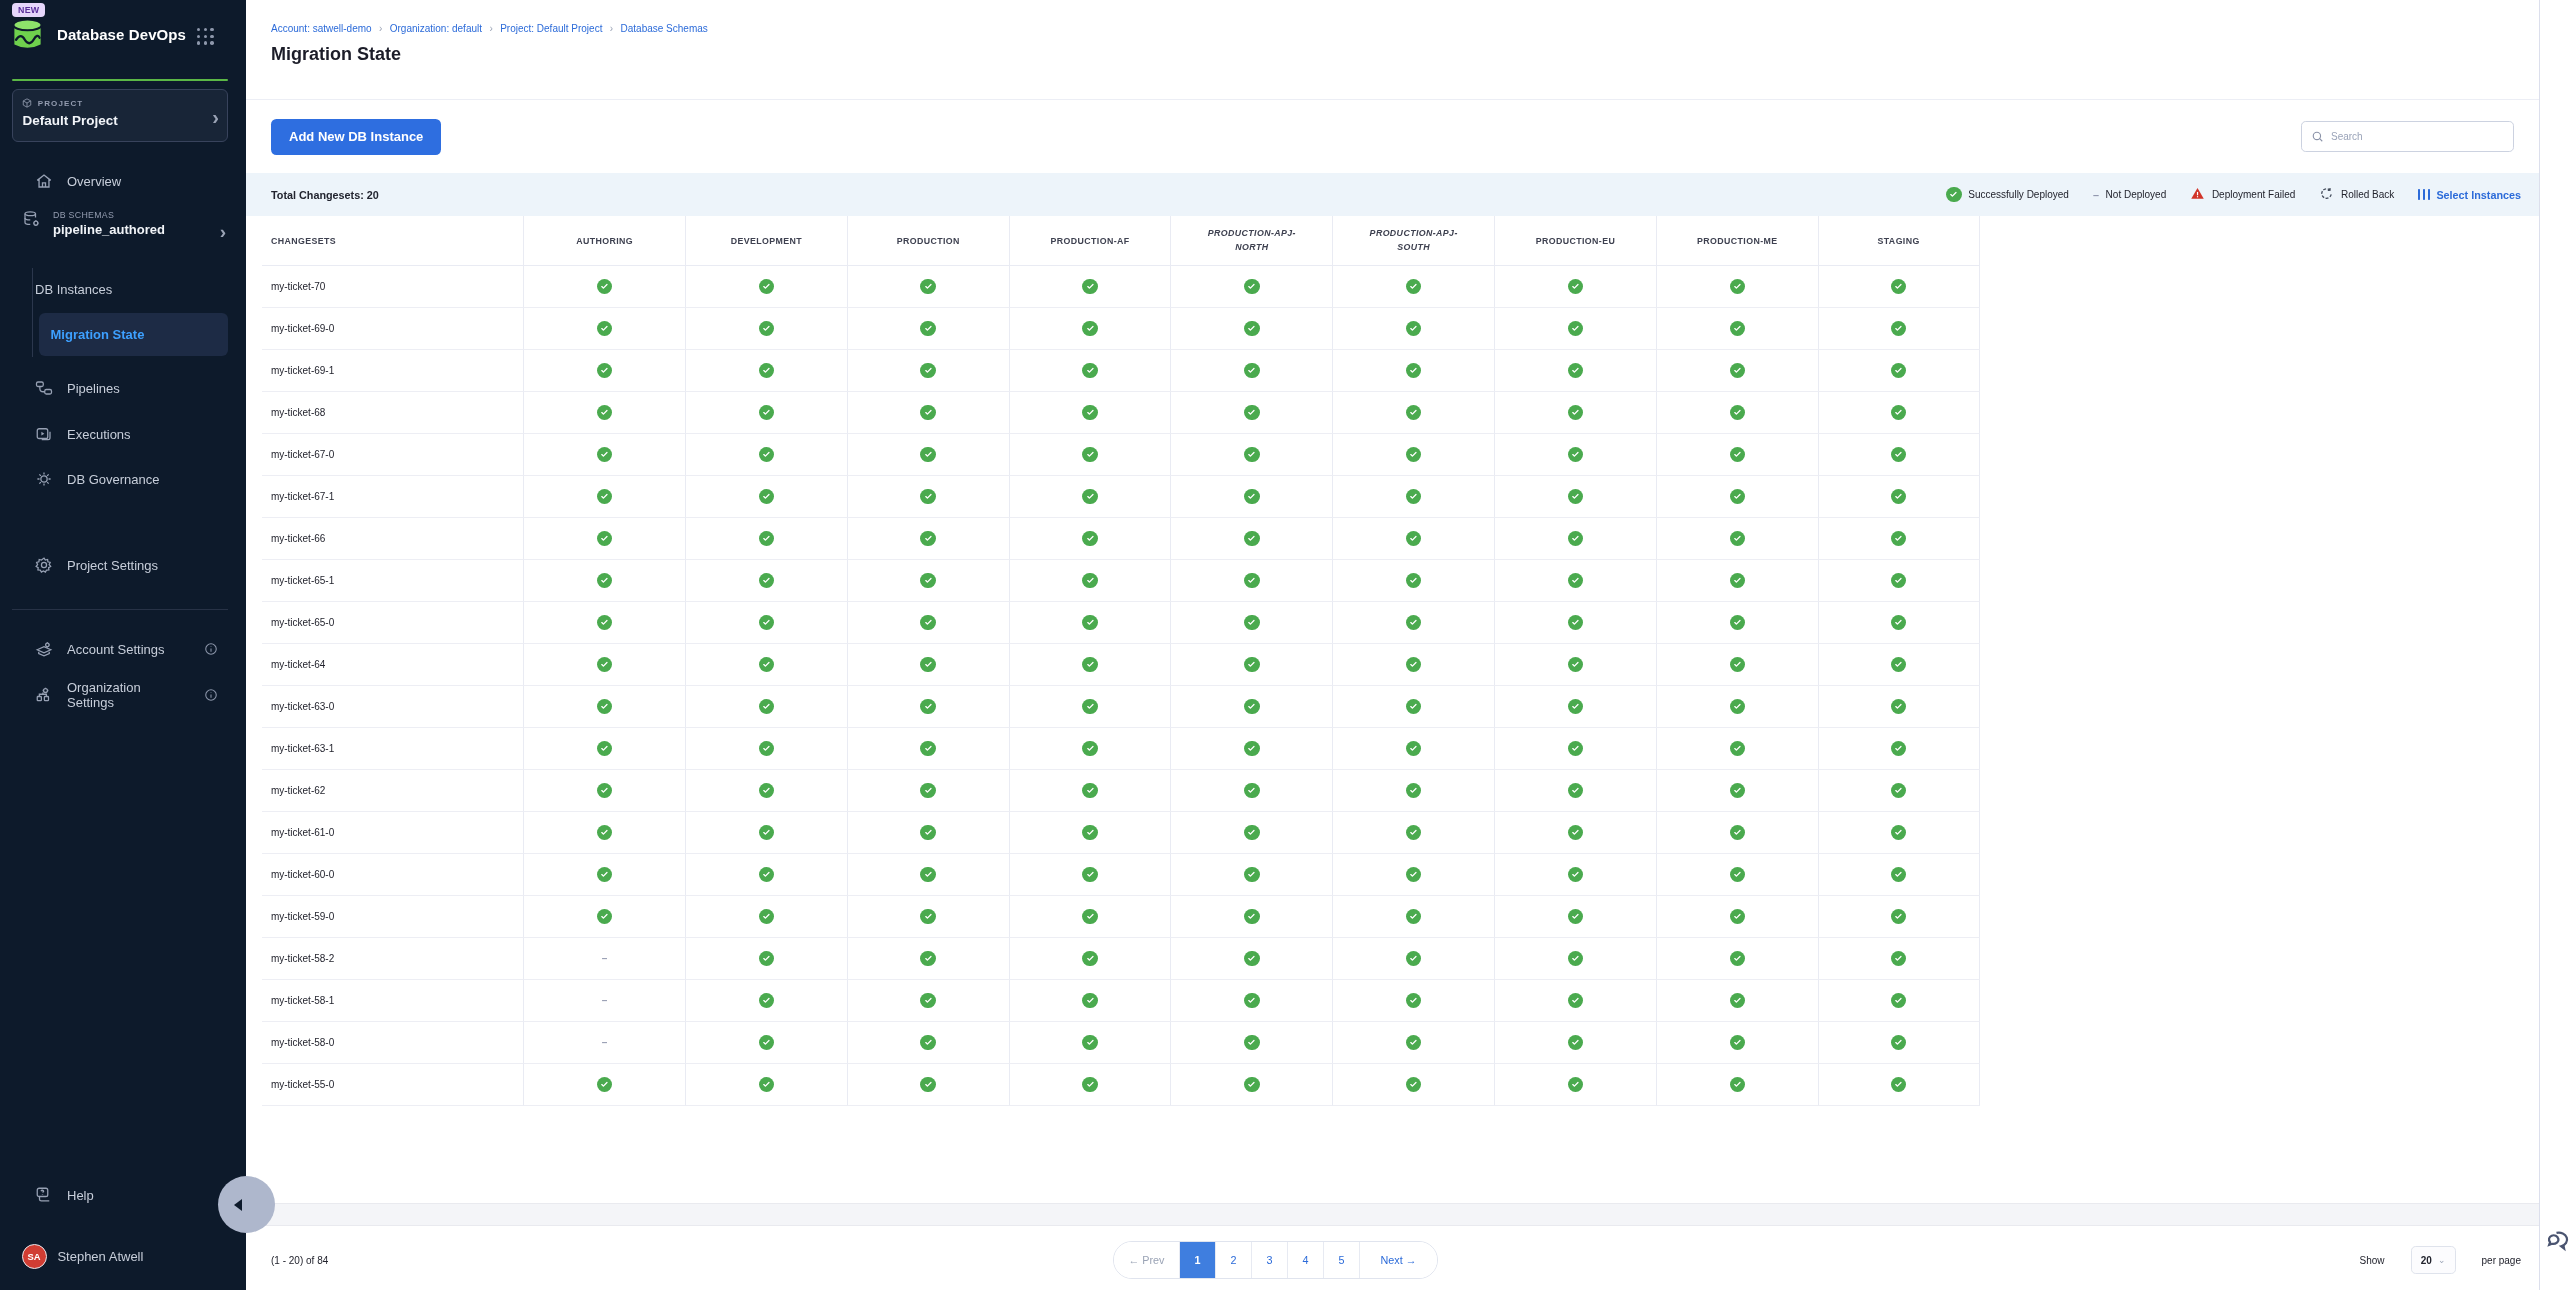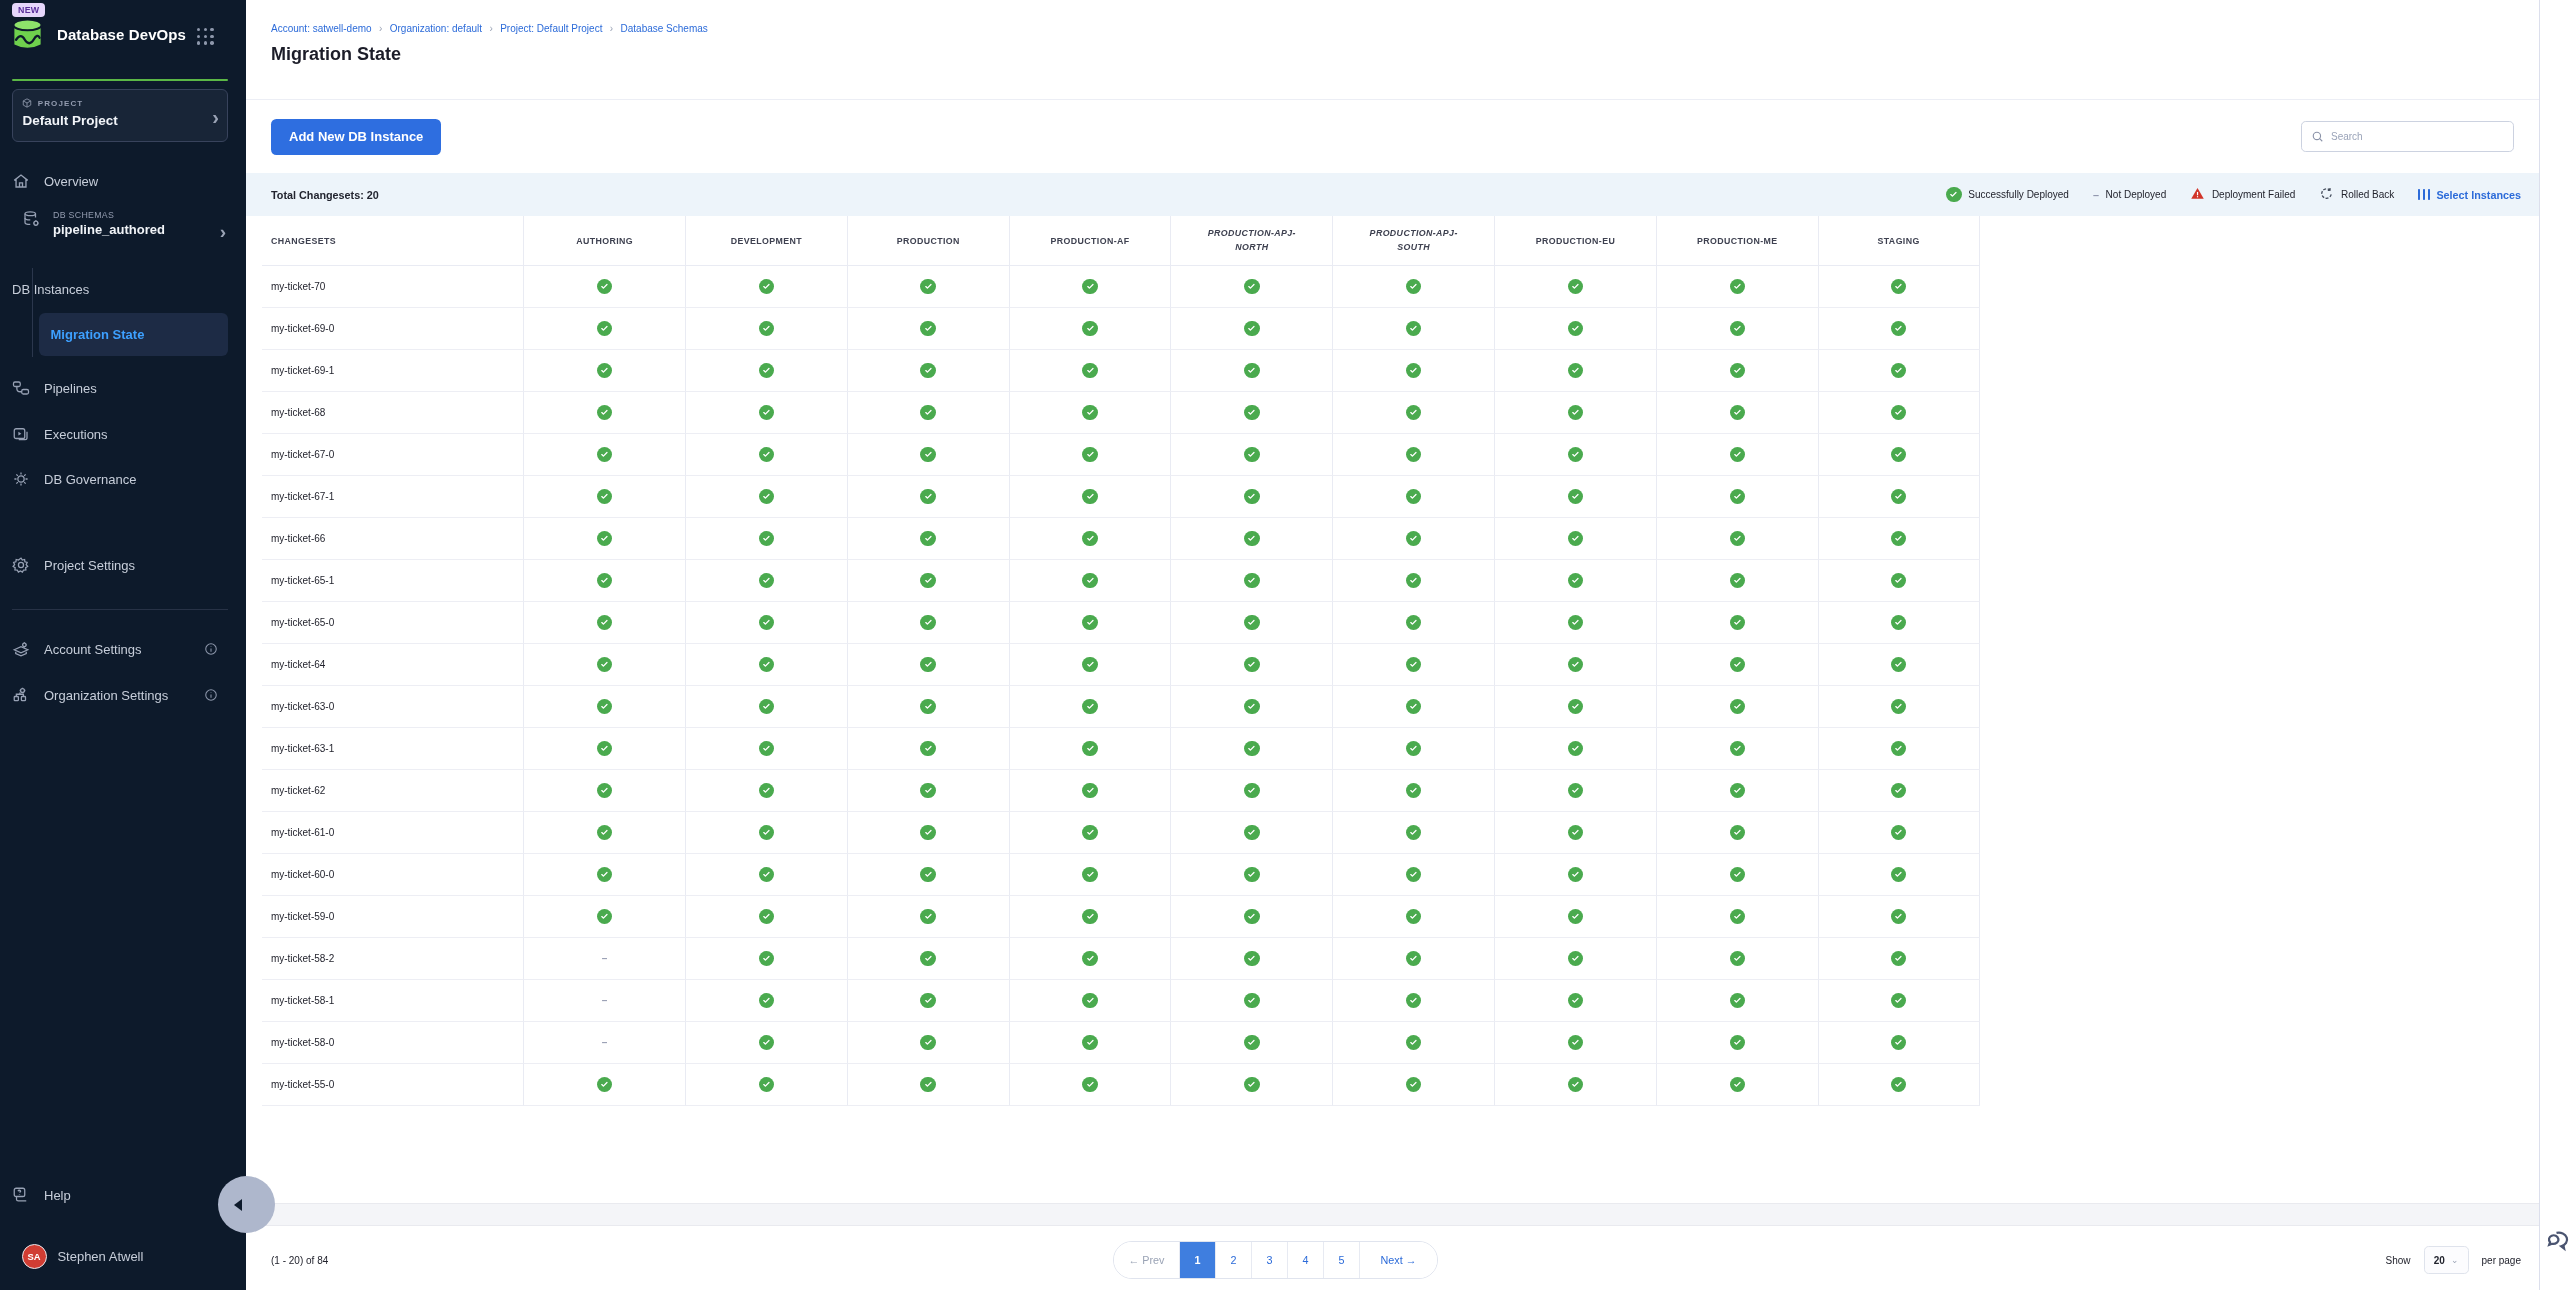--- a/index.html
+++ b/index.html
@@ -14,21 +14,21 @@
   .app-title { position:absolute; left:57px; top:26px; font-size:15px; font-weight:bold; color:#fff; letter-spacing:0.1px; }
   .grid-icon { position:absolute; left:197px; top:28px; width:20px; height:20px; display:grid; grid-template-columns:repeat(3,4px); grid-template-rows:repeat(3,4px); gap:2.7px; }
   .grid-icon i { width:3.4px; height:3.4px; border-radius:50%; background:#8d97ab; }
   .green-line { position:absolute; left:12px; top:79px; width:216px; height:2px; background:var(--brand-green,#5bb746); border-radius:1.3px; }
 
   .project-card { position:absolute; left:12px; top:89px; width:216px; height:53px; background:#182537; border:0.7px solid #38435c; border-radius:6px; padding:8px 9.4px; cursor:pointer; }
   .project-label-row { display:flex; align-items:center; gap:5.4px; font-size:8px; font-weight:bold; letter-spacing:1.1px; color:#939cb0; }
   .project-name { margin-top:4.7px; font-size:13.5px; font-weight:bold; color:#f2f5f9; }
   .card-chevron { position:absolute; right:8px; top:16px; font-size:20px; color:#9aa3b5; font-weight:bold; }
 
-  .nav-item { position:absolute; left:0; width:246px; height:38px; display:flex; align-items:center; padding-left:12px; gap:14px; font-size:13px; color:#c7ceda; cursor:pointer; }
+  .nav-item { position:absolute; left:0; width:246px; height:38px; display:flex; align-items:center; padding-left:35px; gap:14px; font-size:13px; color:#c7ceda; cursor:pointer; }
   .nav-item .micon { flex:none; width:18px; height:18px; color:#97a1b4; }
   .nav-sub { }
   .schemas-block { position:absolute; left:0; top:210px; width:246px; height:43px; display:flex; padding-left:22px; gap:13px; cursor:pointer; }
   .schemas-text .small-label { font-size:8.8px; color:#939cb0; letter-spacing:0.3px; }
   .schemas-text .value { font-size:13px; font-weight:bold; color:#f1f4f8; margin-top:2px; }
   .schemas-chevron { position:absolute; right:20px; top:10.8px; font-size:19px; color:#9aa3b5; font-weight:bold; }
   .sub-line { position:absolute; left:32px; top:268px; width:1.3px; height:89px; background:#2b374d; }
   .active-item { position:absolute; left:39px; top:313px; width:189px; height:43px; background:var(--sidebar-active-bg,#1d2b45); border-radius:6px; display:flex; align-items:center; padding-left:11.5px; font-size:13px; font-weight:bold; color:var(--active-link-blue,#3da0ff); cursor:pointer; }
   .sb-divider { position:absolute; left:12px; top:609px; width:216px; height:0.7px; background:#273246; }
   .info-badge { margin-left:auto; margin-right:28px; flex:none; width:14px; height:14px; color:#8d97ab; }
@@ -83,21 +83,21 @@
   .scrollband { height:23px; background:#f4f5f8; border-top:0.7px solid #e9eaef; border-bottom:0.7px solid #e9eaef; }
 
   .footerbar { height:68px; display:flex; align-items:center; padding:0 55px 0 25px; position:relative; }
   .range-label { font-size:10px; color:#23242e; }
   .pagination { position:absolute; left:867px; top:50%; transform:translateY(-50%); display:flex; height:38px; border:0.7px solid #e0e4ee; border-radius:19px; overflow:hidden; background:#fff; }
   .pg { display:flex; align-items:center; justify-content:center; font-size:10.8px; border-left:0.7px solid #e7eaf2; cursor:pointer; background:#fff; }
   .pg-prev { width:65px; color:#9aa3b5; border-left:none; }
   .pg-num { width:36px; color:var(--accent-blue,#2c6bd9); }
   .pg-num.active { background:var(--page-active-blue,#3f7edf); color:#fff; font-weight:bold; }
   .pg-next { width:78px; color:var(--accent-blue,#2c6bd9); }
-  .per-page { margin-left:auto; display:flex; align-items:center; gap:13px; font-size:10px; color:#23242e; }
+  .per-page { margin-left:auto; display:flex; align-items:center; gap:26px; font-size:10px; color:#23242e; }
   .page-size-select { width:45px; height:28px; border:0.7px solid #dfe3ec; border-radius:4.7px; background:#fcfcfe; display:flex; align-items:center; justify-content:center; gap:6px; font-size:10px; font-weight:bold; color:#22242e; cursor:pointer; }
   .page-size-select .chev { color:#9aa3b5; font-size:8.8px; font-weight:normal; }
 </style>
 </head>
 <body>
 
 <div class="app">
 
   <aside class="sidebar">
     <span class="new-badge">NEW</span>

